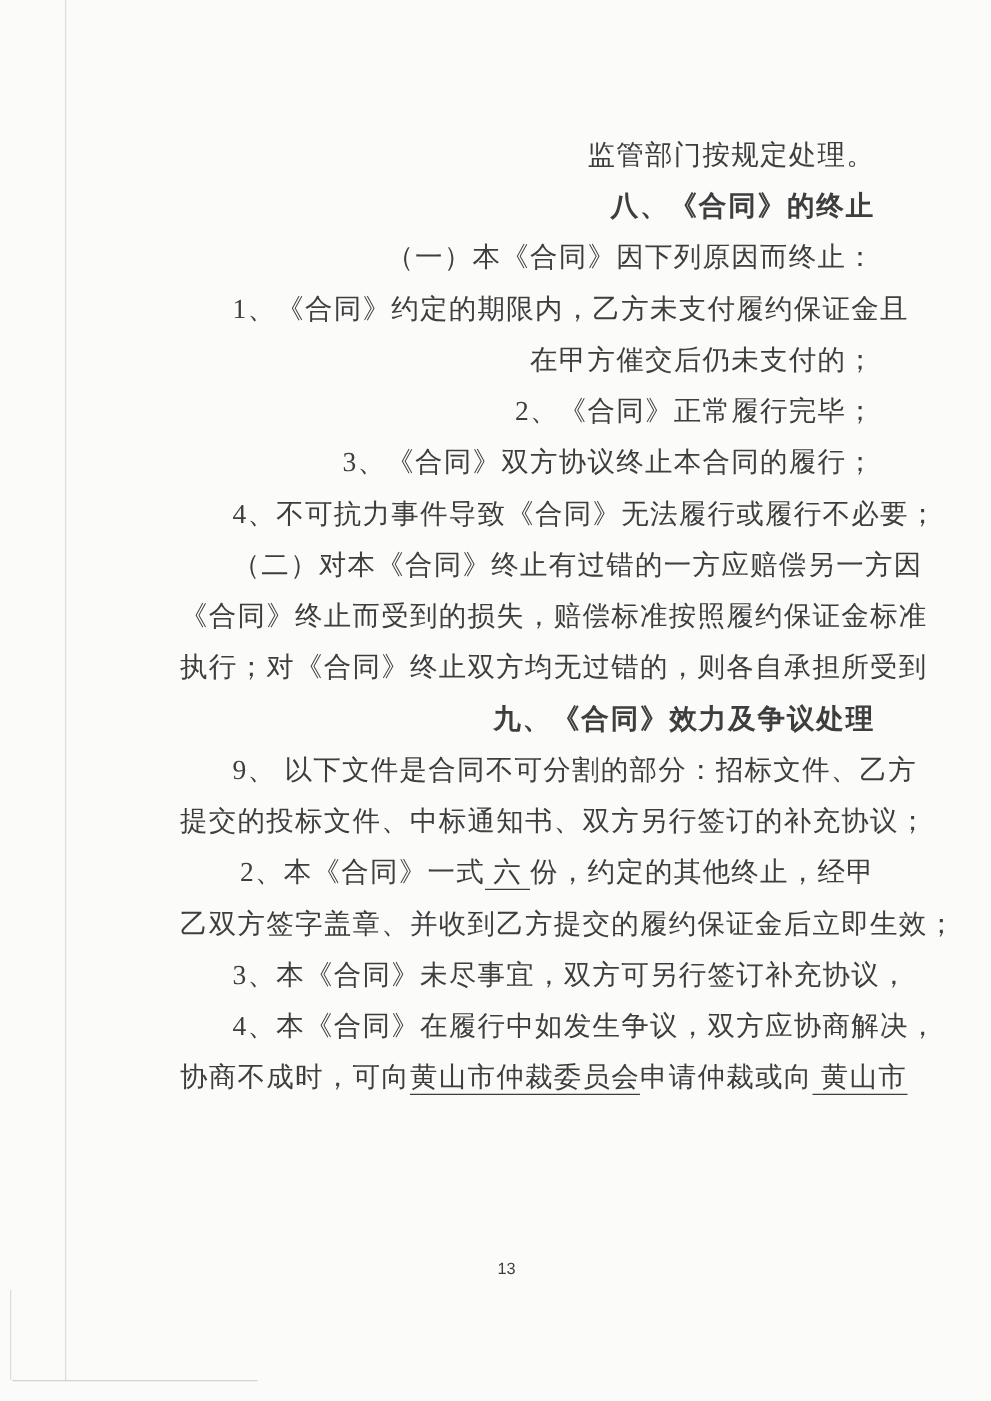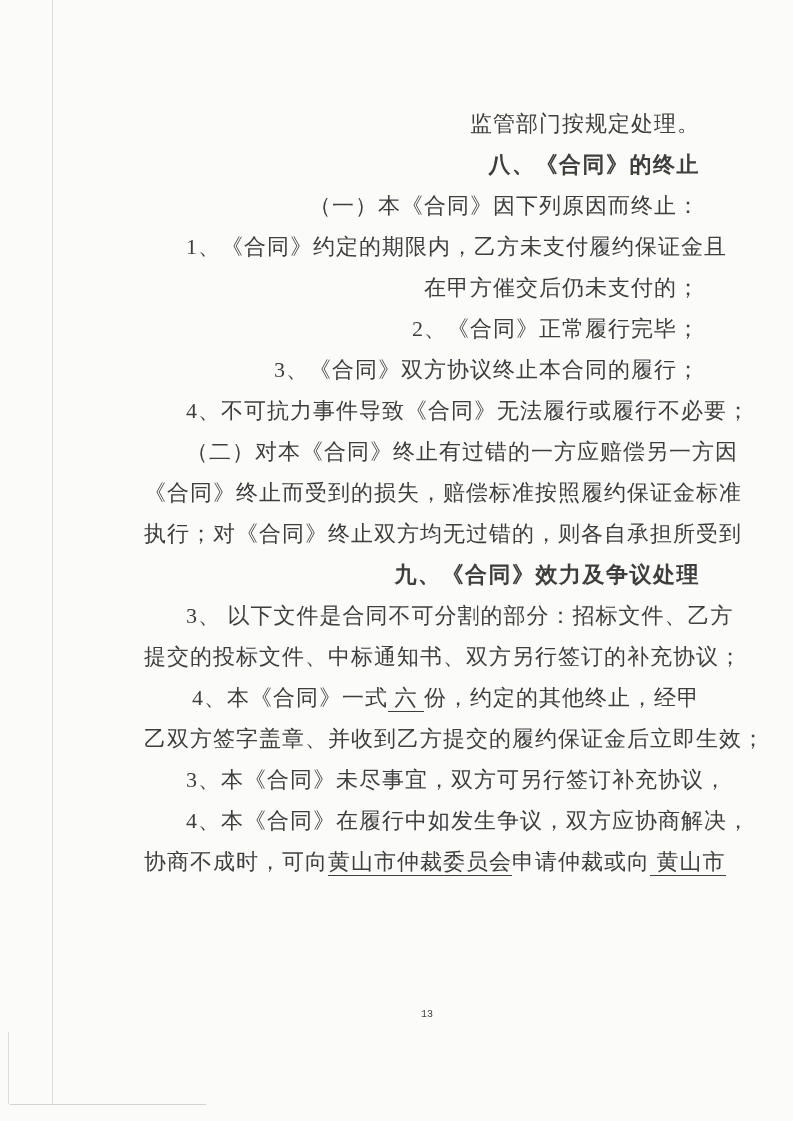--- a/index.html
+++ b/index.html
@@ -61,25 +61,24 @@
   }
   .seg { display: inline; }
   .seg.u {
     border-bottom: 1.5px solid var(--ink, #3e3e3e);
     padding-bottom: 1px;
   }
   .page-number {
     position: absolute;
     left: 398px;
     top: 1005px;
-    font-size: 10px;
+    font-size: 13px;
     line-height: 20px;
     color: var(--ink, #3e3e3e);
-    font-family: Liberation Mono, monospace;
-    margin-left: 23px;
+    font-family: Liberation Sans, sans-serif;
   }
 </style>
 </head>
 <body style="--paper: #fbfbfa; --ink: #3e3e3e; --scanline: #dcdcdc; --scanline2: #d2d2d2;">
 
 <div class="scan-vline"></div>
 <div class="scan-hline"></div>
 <div class="scan-corner"></div>
 
 <div class="content">
@@ -88,22 +87,22 @@
     <div class="line indent"><span class="seg">（一）本《合同》因下列原因而终止：</span></div>
     <div class="line indent"><span class="seg">1、《合同》约定的期限内，乙方未支付履约保证金且</span></div>
     <div class="line"><span class="seg">在甲方催交后仍未支付的；</span></div>
     <div class="line indent"><span class="seg">2、《合同》正常履行完毕；</span></div>
     <div class="line indent"><span class="seg">3、《合同》双方协议终止本合同的履行；</span></div>
     <div class="line indent"><span class="seg">4、不可抗力事件导致《合同》无法履行或履行不必要；</span></div>
     <div class="line indent"><span class="seg">（二）对本《合同》终止有过错的一方应赔偿另一方因</span></div>
     <div class="line"><span class="seg">《合同》终止而受到的损失，赔偿标准按照履约保证金标准</span></div>
     <div class="line"><span class="seg">执行；对《合同》终止双方均无过错的，则各自承担所受到</span></div>
     <div class="line indent bold"><span class="seg">九、《合同》效力及争议处理</span></div>
-    <div class="line indent"><span class="seg">3、 以下文件是合同不可分割的部分：招标文件、乙方</span></div>
+    <div class="line indent"><span class="seg">9、 以下文件是合同不可分割的部分：招标文件、乙方</span></div>
     <div class="line"><span class="seg">提交的投标文件、中标通知书、双方另行签订的补充协议；</span></div>
-    <div class="line indent"><span class="seg">4、本《合同》一式</span><span class="seg u">&nbsp;六&nbsp;</span><span class="seg">份，约定的其他终止，经甲</span></div>
+    <div class="line indent"><span class="seg">2、本《合同》一式</span><span class="seg u">&nbsp;六&nbsp;</span><span class="seg">份，约定的其他终止，经甲</span></div>
     <div class="line"><span class="seg">乙双方签字盖章、并收到乙方提交的履约保证金后立即生效；</span></div>
     <div class="line indent"><span class="seg">3、本《合同》未尽事宜，双方可另行签订补充协议，</span></div>
     <div class="line indent"><span class="seg">4、本《合同》在履行中如发生争议，双方应协商解决，</span></div>
     <div class="line"><span class="seg">协商不成时，可向</span><span class="seg u">黄山市仲裁委员会</span><span class="seg">申请仲裁或向</span><span class="seg u">&nbsp;黄山市</span></div>
   </div>
 
 <div class="page-number">13</div>
 
 </body></html>

